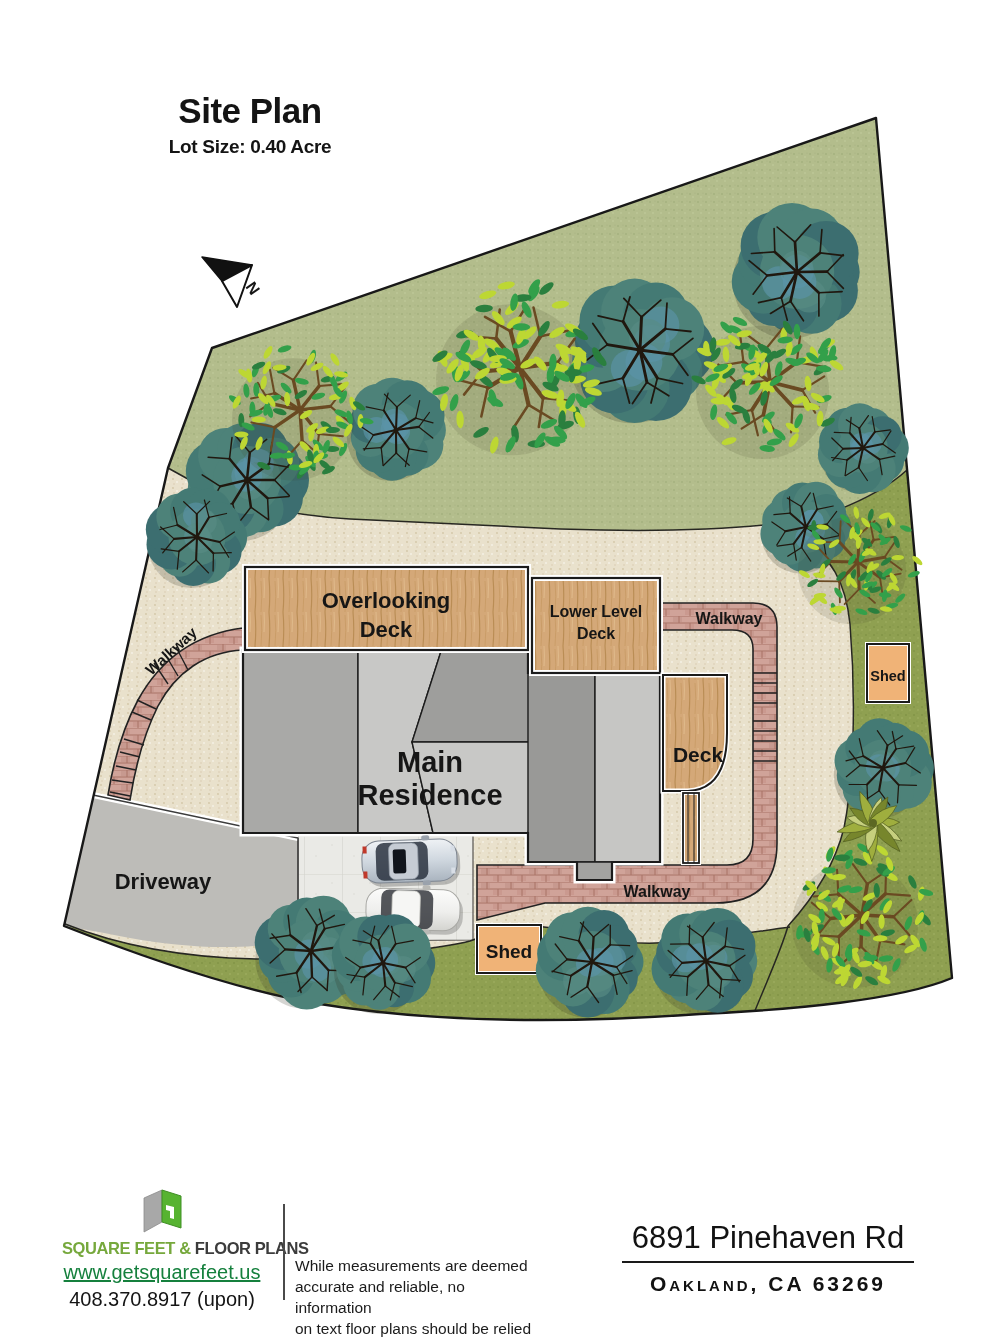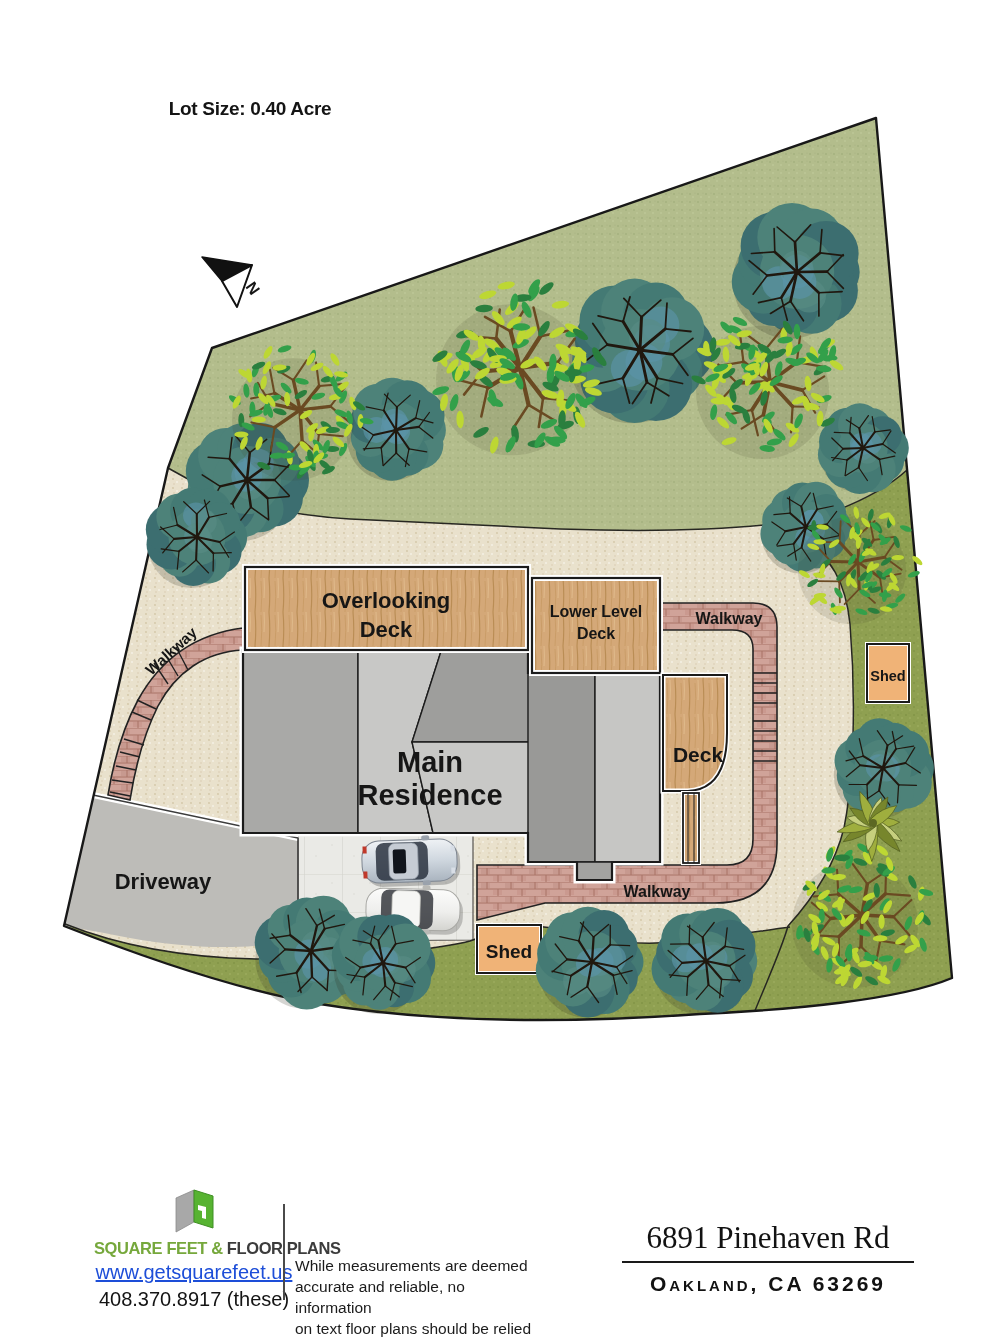--- a/index.html
+++ b/index.html
@@ -4,38 +4,39 @@
 <style>
   html,body{margin:0;padding:0;background:#ffffff;}
   #page{position:relative;width:1008px;height:1344px;background:#ffffff;overflow:hidden;
         font-family:"Liberation Sans",sans-serif;}
   #title-block{position:absolute;left:118px;top:92px;width:264px;text-align:center;color:#141414;}
   #page-title{font-size:35px;font-weight:700;letter-spacing:-0.5px;line-height:38px;}
   #page-subtitle{font-size:19px;font-weight:700;margin-top:6px;letter-spacing:-0.3px;}
   #plan-svg{position:absolute;left:0;top:0;}
   .map-label{font-family:"Liberation Sans",sans-serif;font-weight:700;fill:#161616;}
   
-  #footer-left{position:absolute;left:62px;top:1186px;width:200px;text-align:center;color:#1c1c1c;margin-left:32px;}
+  #footer-left{position:absolute;left:62px;top:1186px;width:200px;text-align:center;color:#1c1c1c;}
   #brand-line{font-size:16.5px;font-weight:700;letter-spacing:-0.4px;white-space:nowrap;margin-top:3px;}
   #brand-green{color:#76a83c;} #brand-dark{color:#3c3c3c;}
-  #site-link{display:block;font-size:20px;color:#1d4ed8;text-decoration:underline;margin-top:3px;}
+  #site-link{display:block;font-size:20px;color:#15803d;text-decoration:underline;margin-top:3px;}
   #phone-line{font-size:20px;color:#141414;margin-top:4px;}
   #footer-divider{position:absolute;left:283px;top:1204px;width:2px;height:96px;background:#4a4a4a;}
   #disclaimer{position:absolute;left:295px;top:1207px;width:250px;font-size:15.5px;line-height:21px;color:#1b1b1b;margin-top:48px;}
   #address-block{position:absolute;left:608px;top:1220px;width:320px;text-align:center;color:#121212;}
-  #address-line1{font-family:Liberation Serif, serif;font-size:31px;font-weight:500;}
+  #address-line1{font-family:Liberation Sans, sans-serif;font-size:31px;font-weight:500;}
   #address-rule{border:0;border-top:2px solid #1a1a1a;margin:5px 14px 9px 14px;}
   #address-line2{font-size:21px;font-weight:700;font-variant:small-caps;letter-spacing:3px;}
 </style>
 </head>
 <body>
 
 <div id="page">
 
   <div id="title-block">
+    <div id="page-title">Site Plan</div>
     <div id="page-subtitle">Lot Size: 0.40 Acre</div>
   </div>
 
   <svg id="plan-svg" width="1008" height="1344" viewBox="0 0 1008 1344">
     <defs>
       <clipPath id="lotClip">
         <path d="M212,348 L876,118 L952,978 C900,1000 790,1010 700,1014 C560,1024 430,1022 320,1004 C230,989 130,952 64,926 L168,468 Z"></path>
       </clipPath>
       <pattern id="sandPat" width="9" height="9" patternUnits="userSpaceOnUse">
         <rect width="9" height="9" fill="#e9e1cc"></rect>
@@ -1357,21 +1358,21 @@
   </svg>
 
   <div id="footer-left">
     <svg width="52" height="50" viewBox="0 0 50 50" style="display:block;margin:0 auto;">
       <path d="M7,12 L25,4 L25,36 L7,46 Z" fill="#a8a8a8" stroke="#8b8b8b" stroke-width="0.8"></path>
       <path d="M25,4 L44,10 L44,42 L25,36 Z" fill="#57b331" stroke="#3f8f24" stroke-width="1"></path>
       <path d="M29,19 L37,21 L37,33 L33,32 L33,25 L29,24 Z" fill="#ffffff"></path>
     </svg>
     <div id="brand-line"><span id="brand-green">SQUARE FEET &amp;</span><span id="brand-dark"> FLOOR PLANS</span></div>
     <a id="site-link" href="#">www.getsquarefeet.us</a>
-    <div id="phone-line">408.370.8917 (these)</div>
+    <div id="phone-line">408.370.8917 (upon)</div>
   </div>
 
   <div id="footer-divider"></div>
 
   <div id="disclaimer">
     <div>While measurements are deemed</div>
     <div>accurate and reliable, no information</div>
     <div>on text floor plans should be relied</div>
   </div>
 

